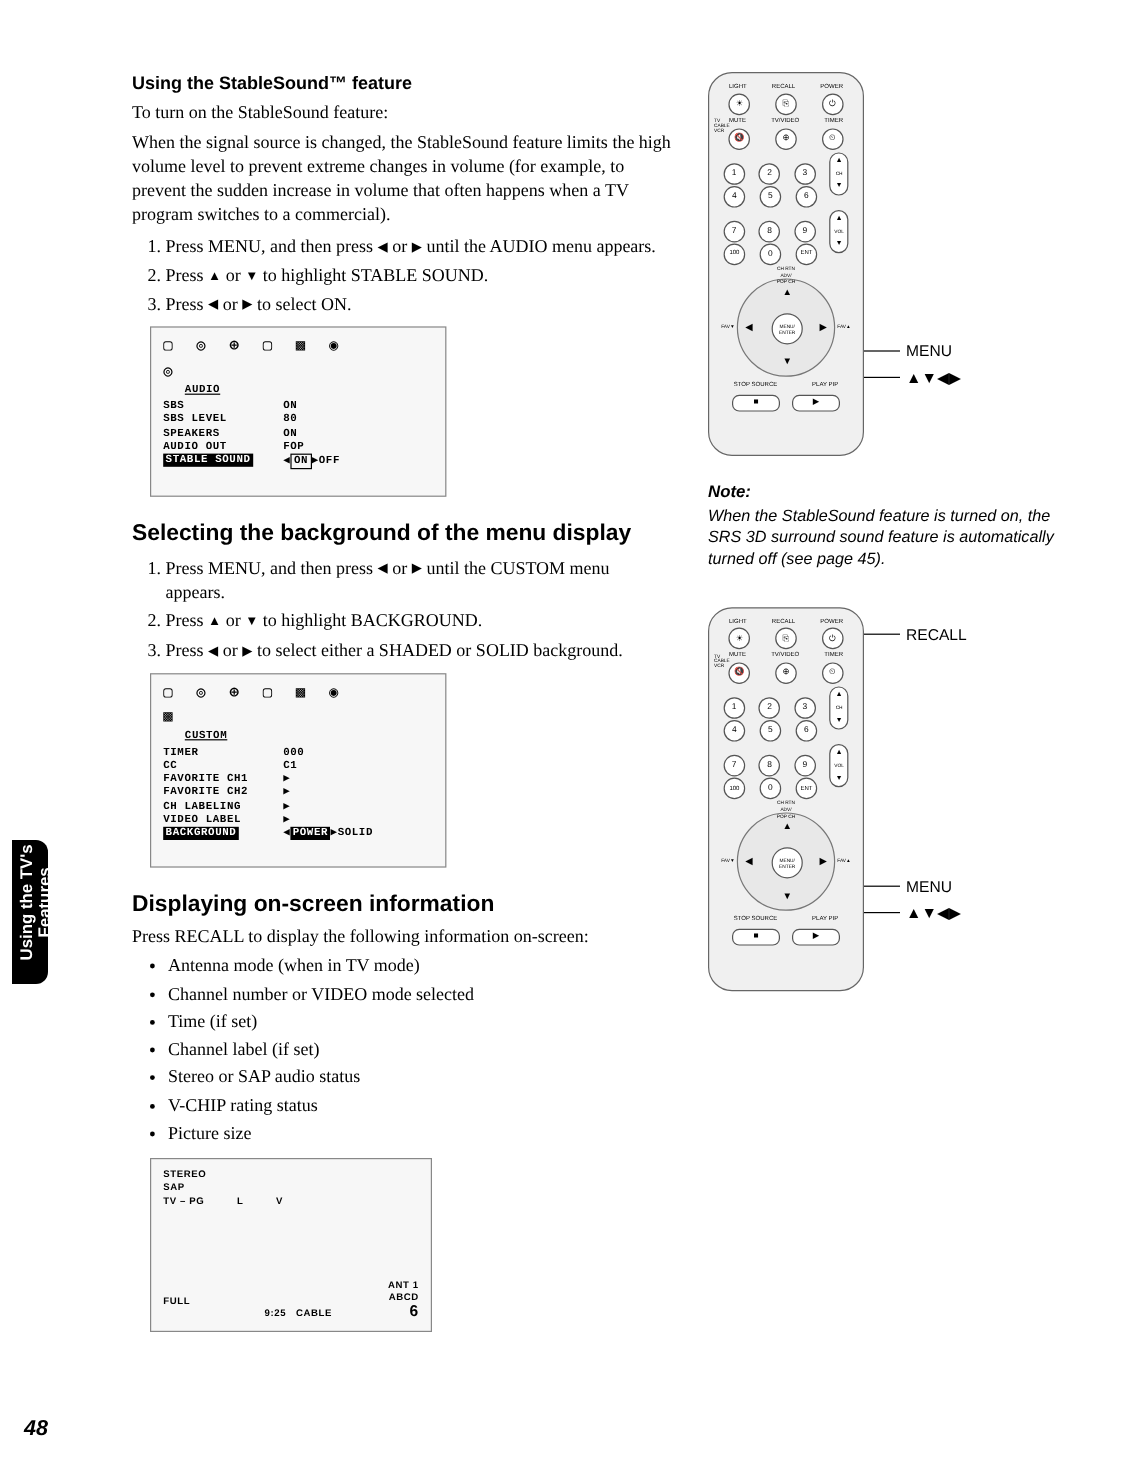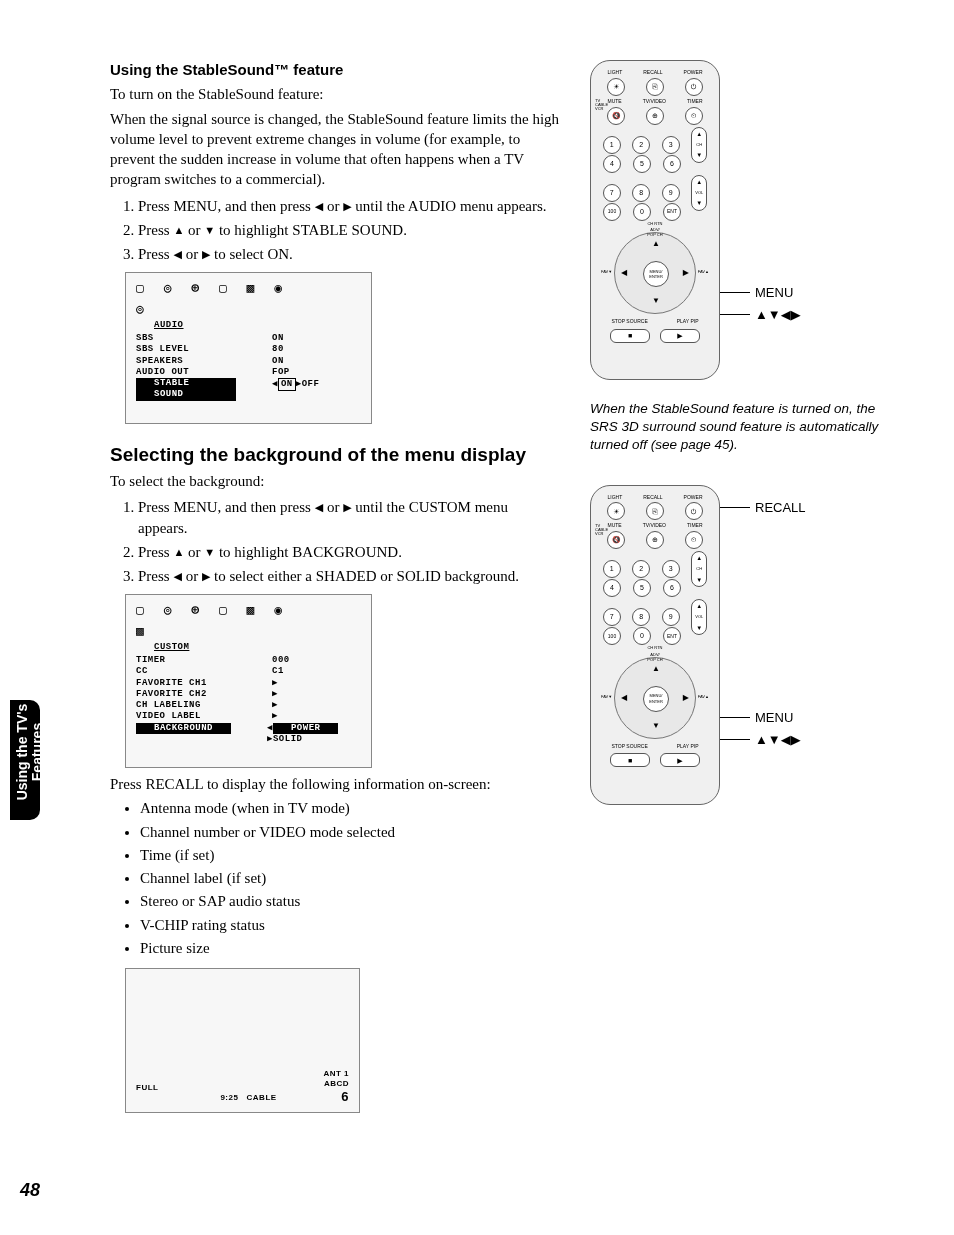--- a/index.html
+++ b/index.html
@@ -65,23 +65,23 @@
     margin: 6px 0 6px 15px;
     padding: 8px 10px 22px 10px;
     font-family: "Courier New", monospace;
     font-size: 9px;
     letter-spacing: 0.5px;
     font-weight: bold;
     line-height: 1.25;
   }
   .osd .iconrow { font-size: 13px; letter-spacing: 6px; margin-bottom: 4px; }
   .osd .title { text-decoration: underline; margin: 2px 0 2px 18px; }
-  .osd .row { display: flex; gap: 36px; }
+  .osd .row { display: flex; }
   .osd .row .l { width: 100px; }
-  .osd .hl { background: #000; color: #fff; display: inline-block; padding: 0 18px; }
+  .osd .hl { background: #000; color: #fff; display: inline-block; padding: 0 2px; }
   .osd .boxsel { border: 1px solid #000; display:inline-block; padding:0 2px; }
   .remote {
     width: 130px;
     height: 320px;
     border: 1px solid #666;
     border-radius: 20px;
     background: #f0f0f0;
     padding: 6px 6px;
     box-sizing: border-box;
     position: relative;
@@ -221,21 +221,20 @@
           <div class="l">AUDIO OUT</div>
           <div>FOP</div>
         </div>
       <div class="row">
         <div class="l"><span class="hl">STABLE SOUND</span></div>
         <div>◀<span class="boxsel">ON</span>▶<span>OFF</span></div>
       </div>
     </div>
 
     <h2 class="section">Selecting the background of the menu display</h2>
-    <p>To select the background:</p>
     <ol class="steps">
       <li>
         <span>Press MENU, and then press </span><span class="tri">◀</span><span> or </span><span class="tri">▶</span><span> until the CUSTOM menu appears.</span>
       </li>
       <li>
         <span>Press </span><span class="tri">▲</span><span> or </span><span class="tri">▼</span><span> to highlight BACKGROUND.</span>
       </li>
       <li>
         <span>Press </span><span class="tri">◀</span><span> or </span><span class="tri">▶</span><span> to select either a SHADED or SOLID background.</span>
       </li>
@@ -268,32 +267,42 @@
       <div class="row">
           <div class="l">VIDEO LABEL</div>
           <div>▶</div>
         </div>
       <div class="row">
         <div class="l"><span class="hl">BACKGROUND</span></div>
         <div>◀<span class="hl">POWER</span>▶<span>SOLID</span></div>
       </div>
     </div>
 
+    <h2 class="section">Displaying on-screen information</h2>
     <p>Press RECALL to display the following information on-screen:</p>
     <ul class="bul">
       <li>Antenna mode (when in TV mode)</li>
       <li>Channel number or VIDEO mode selected</li>
       <li>Time (if set)</li>
       <li>Channel label (if set)</li>
       <li>Stereo or SAP audio status</li>
       <li>V-CHIP rating status</li>
       <li>Picture size</li>
     </ul>
 
     <div class="osd3">
+      <div>
+        <span>STEREO</span><br>
+        <span>SAP</span><br>
+        <span>TV – PG</span>
+        &nbsp;&nbsp;&nbsp;&nbsp;&nbsp;&nbsp;&nbsp;&nbsp;
+        <span>L</span>
+        &nbsp;&nbsp;&nbsp;&nbsp;&nbsp;&nbsp;&nbsp;&nbsp;
+        <span>V</span>
+      </div>
       <div class="bl">FULL</div>
       <div class="br">
         <span>ANT   1</span><br>
         <span>ABCD</span><br>
         <span style="font-size:13px;">6</span>
       </div>
       <div class="bc">
         <span>9:25</span>&nbsp;&nbsp;&nbsp;<span>CABLE</span>
       </div>
     </div>
@@ -372,20 +381,21 @@
           <div class="pill">■</div>
           <div class="pill">▶</div>
         </div>
       </div>
       <div class="cl-line" style="left:130px; top:232px; width:30px;"></div>
       <div class="callout-label" style="left:165px; top:224px;">MENU</div>
       <div class="cl-line" style="left:130px; top:254px; width:30px;"></div>
       <div class="callout-label" style="left:165px; top:246px;">▲▼◀▶</div>
     </div>
 
+    <div class="note-h">Note:</div>
     <div class="note-body">When the StableSound feature is turned on, the SRS 3D surround sound feature is automatically turned off (see page 45).</div>
 
     <div class="remote-wrap" style="margin-top:30px;">
       <div class="remote">
         <div class="lblrow">
             <span>LIGHT</span>
             <span>RECALL</span>
             <span>POWER</span>
           </div>
         <div class="toprow">

